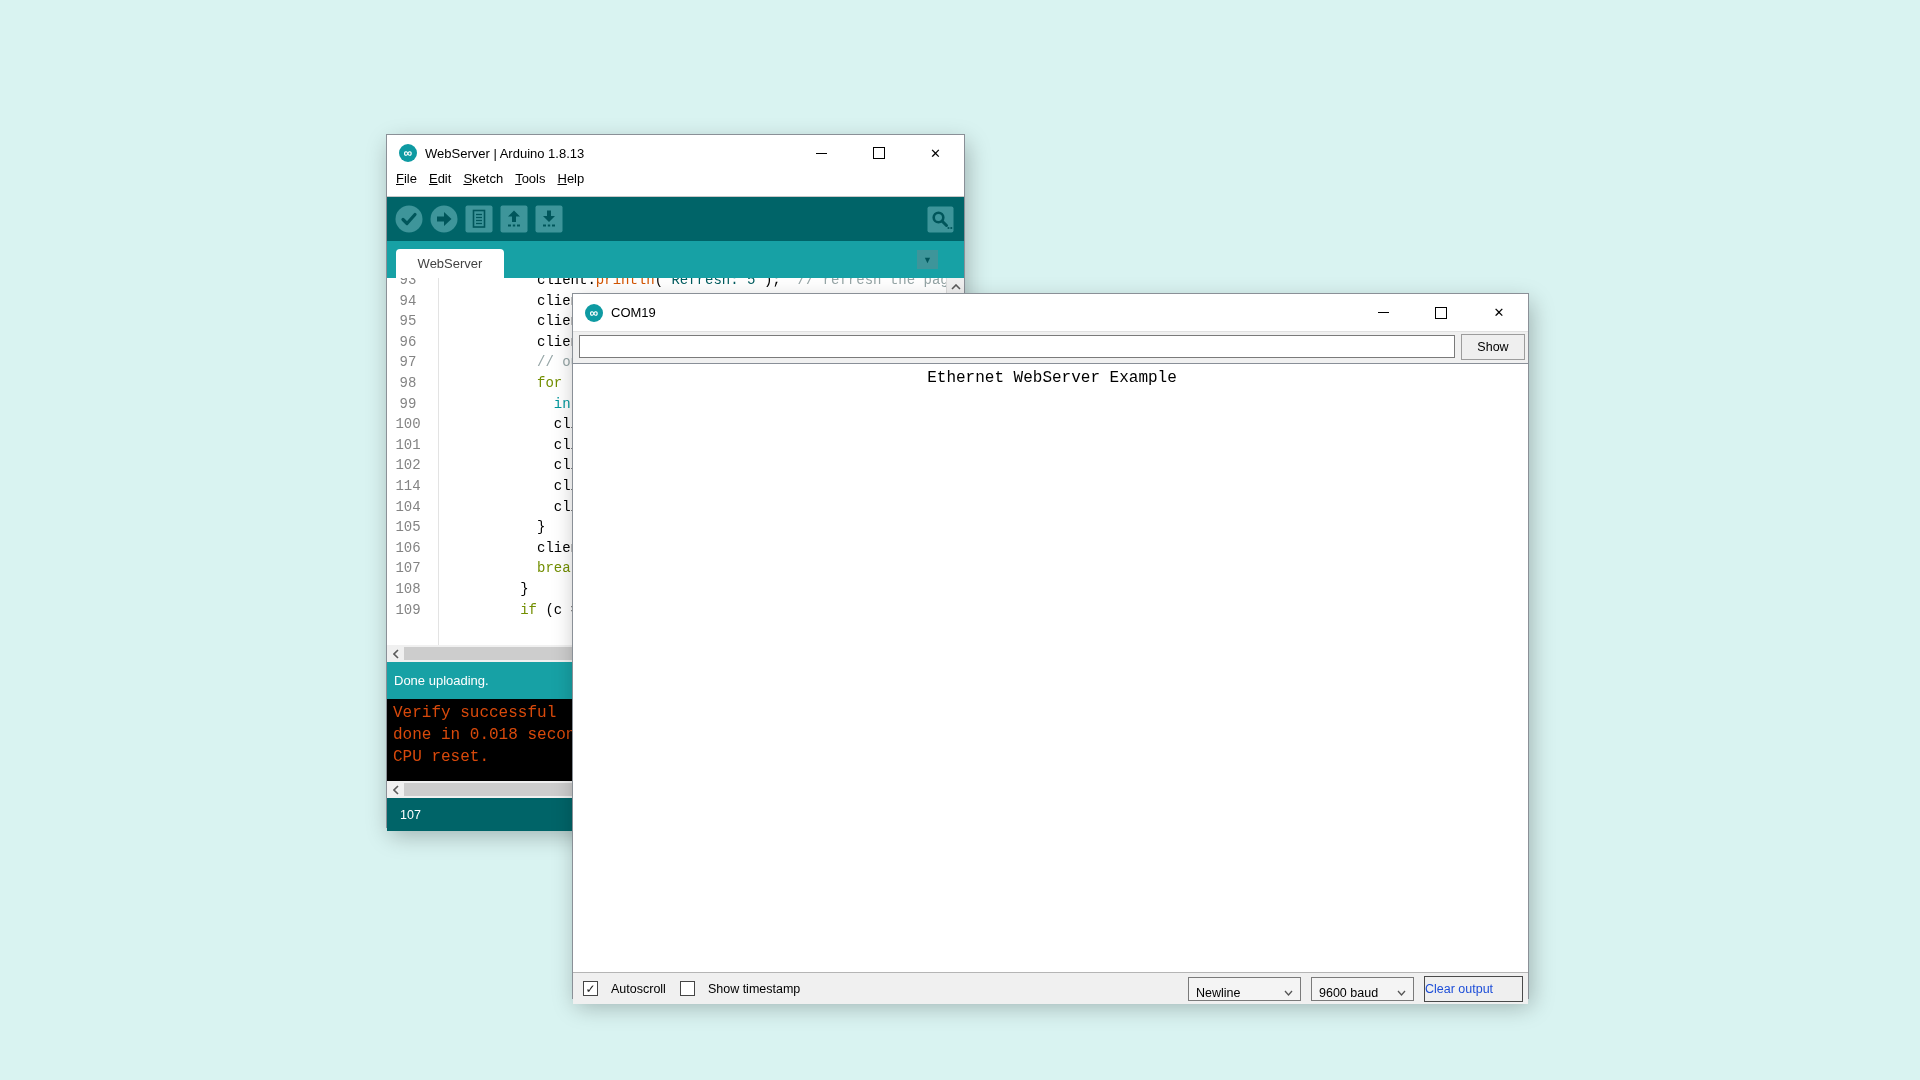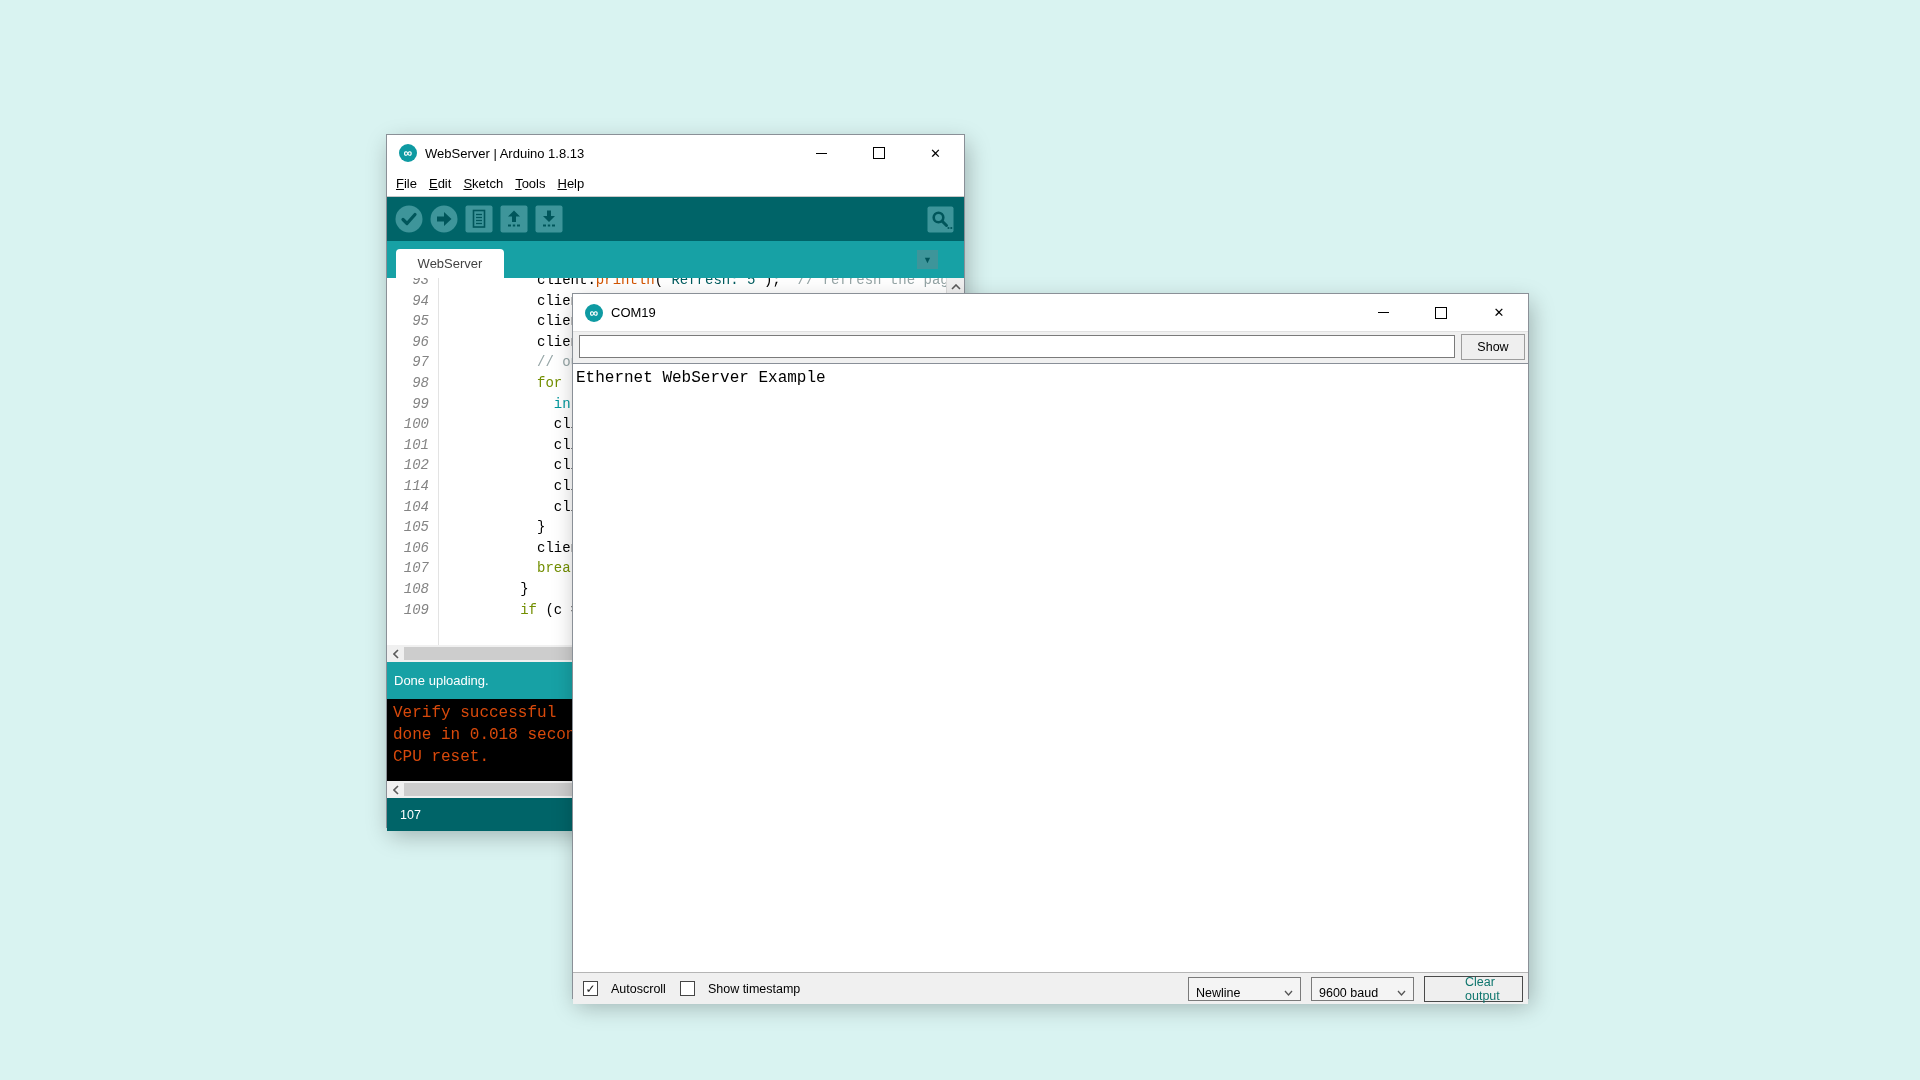--- a/index.html
+++ b/index.html
@@ -16,38 +16,38 @@
   .title-text{font-size:13px;color:#000;}
   .win-controls{position:absolute;right:0;top:0;height:100%;display:flex;}
   .win-btn{width:57px;height:100%;display:flex;align-items:center;justify-content:center;}
   .glyph-min{width:11px;height:1px;background:#000;}
   .glyph-max{width:10px;height:10px;border:1px solid #000;}
   .glyph-close{font-size:13px;color:#000;line-height:1;}
 
   
   #ide{left:387px;top:135px;width:577px;height:692px;z-index:1;}
   #ide .titlebar{height:36px;}
-  .menubar{height:25px;display:flex;align-items:center;padding-left:3px;border-bottom:1px solid #c8c8c8;background:#fff;}
+  .menubar{height:25px;display:flex;align-items:flex-start;padding-left:3px;border-bottom:1px solid #c8c8c8;background:#fff;}
   .menu-item{font-size:13px;color:#000;padding:0 6px;}
   .menu-item u{text-decoration:underline;}
   .toolbar{height:44px;background:#006468;display:flex;align-items:center;padding:0 8px;gap:7px;}
   .tb-btn{width:28px;height:28px;flex:0 0 auto;display:flex;align-items:center;justify-content:center;}
   .tb-spacer{flex:1;}
   .tabstrip{height:37px;background:#17a1a5;position:relative;}
   .tab{position:absolute;left:9px;bottom:0;width:108px;height:29px;background:#fff;
        border-radius:4px 4px 0 0;display:flex;align-items:center;justify-content:center;
        font-size:13px;color:#424242;}
   .tab-dd{position:absolute;right:26px;top:9px;width:21px;height:19px;background:#3e959a;
           display:flex;align-items:center;justify-content:center;font-size:9px;color:#00565b;}
 
   .editor{height:367px;background:#fff;position:relative;overflow:hidden;display:flex;}
   .gutter{width:51px;flex:0 0 auto;border-right:1px solid #e3e3e3;padding-top:0;}
   .gutter-inner{margin-top:-8px;}
-  .ln{height:20.6px;line-height:20.6px;text-align:right;padding-right:9px;
-      font-family:"Liberation Mono",monospace;font-size:14px;color:#848484;font-style:italic;}
+  .ln{height:20.6px;line-height:20.6px;text-align:center;padding-right:9px;
+      font-family:"Liberation Mono",monospace;font-size:14px;color:#848484;}
   .code{flex:1;overflow:hidden;}
   .code-inner{margin-top:-8px;padding-left:14px;}
   .cl{height:20.6px;line-height:20.6px;white-space:pre;
       font-family:"Liberation Mono",monospace;font-size:14px;color:#000;}
   .vscroll{position:absolute;right:0;top:0;width:17px;height:100%;background:#f0f0f0;border-left:1px solid #dcdcdc;}
   .vs-btn{width:17px;height:17px;display:flex;align-items:center;justify-content:center;}
 
   .hscroll{height:17px;background:#f0f0f0;display:flex;align-items:center;position:relative;}
   .hs-btn{width:17px;height:17px;flex:0 0 auto;display:flex;align-items:center;justify-content:center;}
   .hs-thumb{height:13px;background:#cdcdcd;}
@@ -64,30 +64,30 @@
   #serial{left:573px;top:294px;width:955px;height:704px;background:#f0f0f0;z-index:10;}
   #serial .titlebar{height:37px;border-bottom:1px solid #e1e1e1;}
   #serial .win-btn{width:58px;}
   .input-row{height:31px;position:relative;background:#f0f0f0;}
   .serial-input{position:absolute;left:6px;top:3px;width:866px;height:21px;border:1px solid #7a7a7a;
                 background:#fff;font-family:"Liberation Sans",sans-serif;font-size:13px;padding:0 4px;outline:none;}
   .send-btn{position:absolute;right:3px;top:2px;width:62px;height:24px;background:#efefef;
             border:1px solid #9c9c9c;font-size:12.5px;color:#000;display:flex;align-items:center;justify-content:center;}
   .serial-output{height:604px;margin:0 0;background:#fff;border-top:1px solid #898f98;border-bottom:1px solid #b5b5b5;
                  padding:4px 0 0 3px;overflow:hidden;}
-  .serial-line{font-family:"Liberation Mono",monospace;font-size:16px;line-height:20.5px;color:#000;white-space:pre;}
+  .serial-line{font-family:"Liberation Mono",monospace;font-size:16px;line-height:20.5px;color:#000;white-space:pre;text-align:center;}
   .serial-bottom{height:31px;background:#f0f0f0;display:flex;align-items:center;padding:0 5px 0 10px;}
   .chk{width:13px;height:13px;background:#fff;border:1px solid #454545;flex:0 0 auto;
        display:flex;align-items:center;justify-content:center;font-size:12px;color:#1c1c1c;line-height:1;}
   .chk-label{font-size:12.5px;color:#000;margin:0 14px 0 13px;}
   .dropdown{height:24px;background:#f4f4f4;border:1px solid #7a7a7a;display:flex;align-items:flex-end;
             font-size:12.5px;color:#000;position:relative;padding-left:7px;box-sizing:border-box;}
   .dd-chevron{position:absolute;right:7px;top:7px;}
   .clear-btn{width:99px;height:26px;background:#efefef;border:1px solid #4a4a4a;box-sizing:border-box;
-             font-size:12.5px;color:#0f766e;display:flex;align-items:center;margin-left:10px;padding-left:40px;}
+             font-size:12.5px;color:#1d4ed8;display:flex;align-items:center;margin-left:10px;}
   .spacer{flex:1;}
 </style>
 </head>
 <body>
 
 <div id="stage">
 
   <div class="window" id="ide">
 
     <div class="titlebar">

